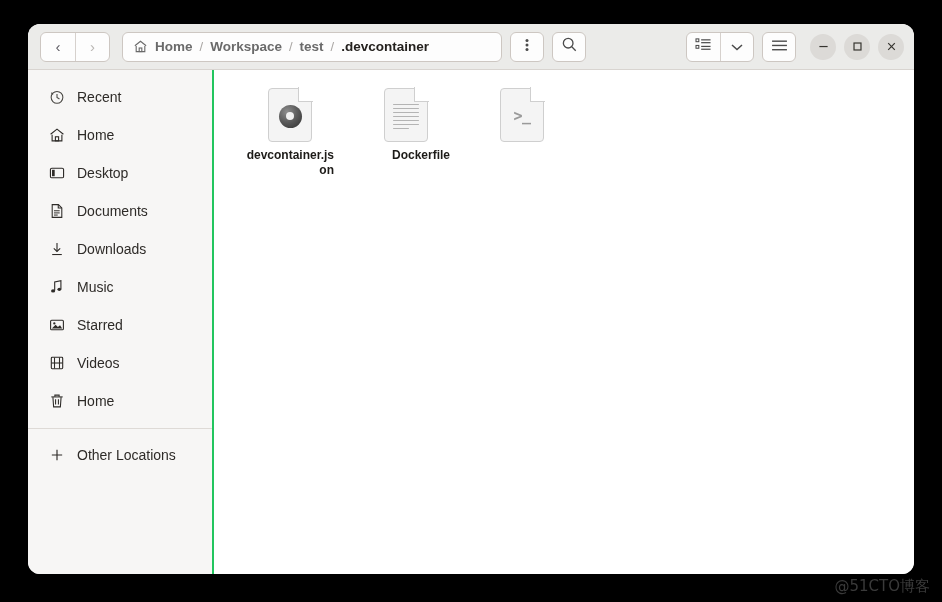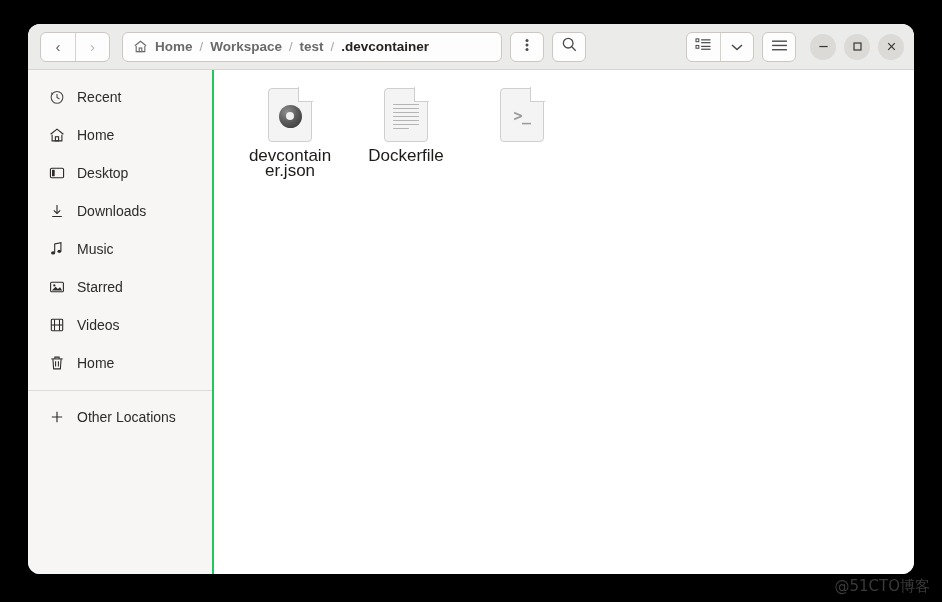--- a/index.html
+++ b/index.html
@@ -167,26 +167,27 @@
   }
   .file {
     width: 116px;
     padding: 4px 2px 6px 2px;
     display: flex;
     flex-direction: column;
     align-items: center;
     gap: 6px;
   }
   .file-label {
-    font-size: 17px;
+    font-size: 12px;
     color: #1d1b18;
-    text-align: center;
+    text-align: right;
     line-height: 15px;
     width: 88px;
     word-break: break-all;
+    font-weight: bold;
   }
 
   
   .fi {
     position: relative;
     width: 44px; height: 54px;
   }
   .fi .page {
     position: absolute; inset: 0;
     background: #f4f4f4;
@@ -381,20 +382,32 @@
       <div class="side-item">
         <span class="side-icon">
           <svg width="16" height="16" viewBox="0 0 18 18">
             <rect x="1.6" y="3.6" width="14.8" height="10.8" rx="1.6" fill="none" stroke="#2e2b28" stroke-width="1.25"></rect>
             <rect x="3.4" y="5.4" width="3" height="7.2" fill="#2e2b28"></rect>
           </svg>
         </span>
         <span>Desktop</span>
       </div>
 
+      <div class="side-item">
+        <span class="side-icon">
+          <svg width="16" height="16" viewBox="0 0 18 18">
+            <path d="M3.6 1.8h7l3.8 3.8v10.6H3.6Z" fill="none" stroke="#2e2b28" stroke-width="1.2"></path>
+            <path d="M10.4 1.9v3.8h3.9" fill="none" stroke="#2e2b28" stroke-width="1.2"></path>
+            <rect x="5.6" y="8.2" width="6.4" height="1.1" fill="#2e2b28"></rect>
+            <rect x="5.6" y="10.6" width="6.4" height="1.1" fill="#2e2b28"></rect>
+            <rect x="5.6" y="13" width="4.2" height="1.1" fill="#2e2b28"></rect>
+          </svg>
+        </span>
+        <span>Documents</span>
+      </div>
 
       <div class="side-item">
         <span class="side-icon">
           <svg width="16" height="16" viewBox="0 0 18 18" fill="none" stroke="#2e2b28" stroke-width="1.25">
             <path d="M9 2.2v9.2"></path>
               <path d="M5.4 8.2 9 11.8 12.6 8.2"></path>
             <path d="M3.6 15.2h10.8"></path>
           </svg>
         </span>
         <span>Downloads</span>

